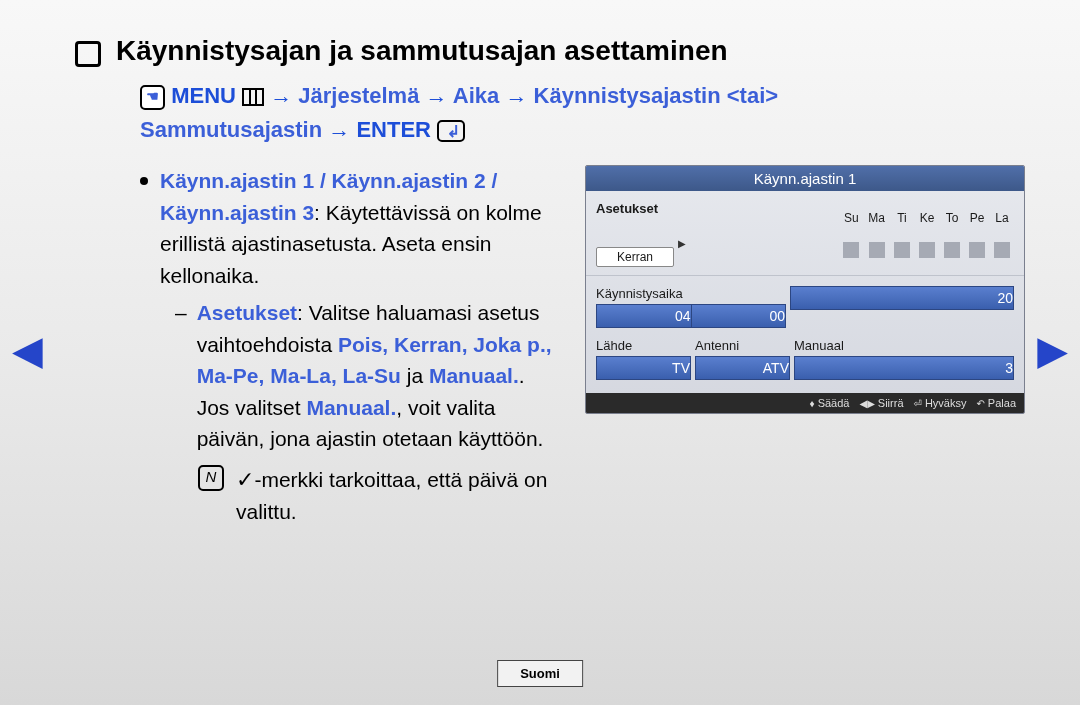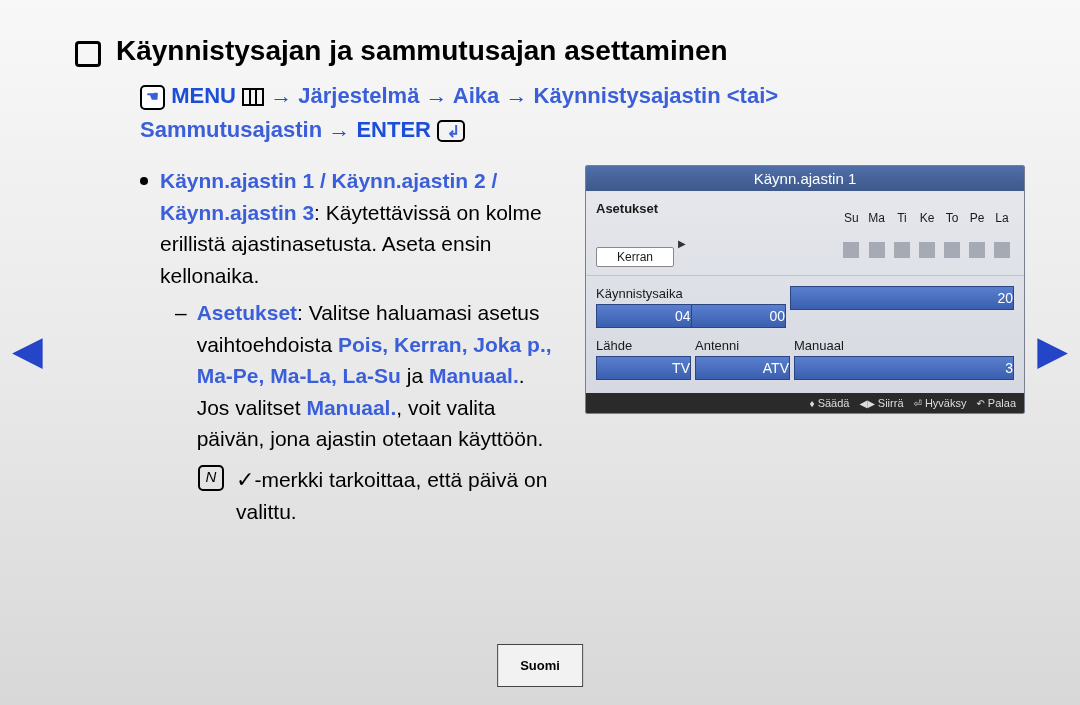--- a/index.html
+++ b/index.html
@@ -264,21 +264,21 @@
   .nav-left { left: 12px; color: #2545c9; }
   .nav-right { right: 12px; color: #2545c9; }
 
   .lang-badge {
     position: absolute;
     bottom: 18px;
     left: 50%;
     transform: translateX(-50%);
     border: 1px solid #444;
     background: #f2f2f2;
-    padding: 13px 22px;
+    padding: 5px 22px;
     font-size: 13px;
     font-weight: bold;
   }
 </style>
 </head>
 <body>
 
 <div class="content">
   <div class="heading">
     <span class="heading-icon"></span>

